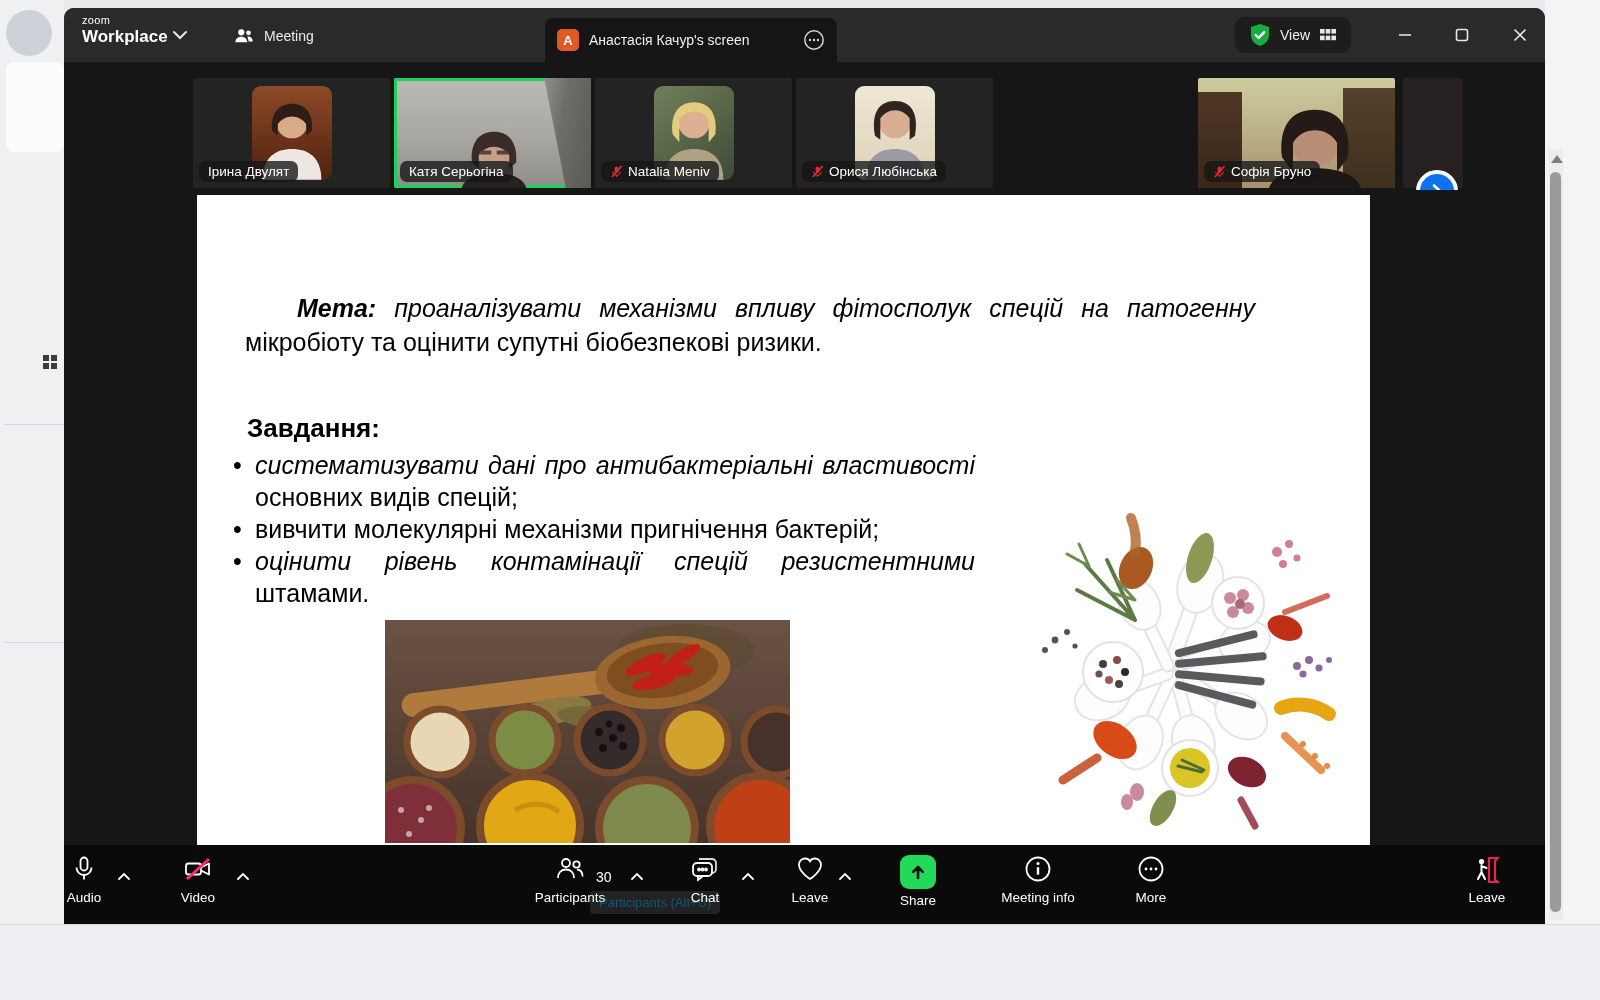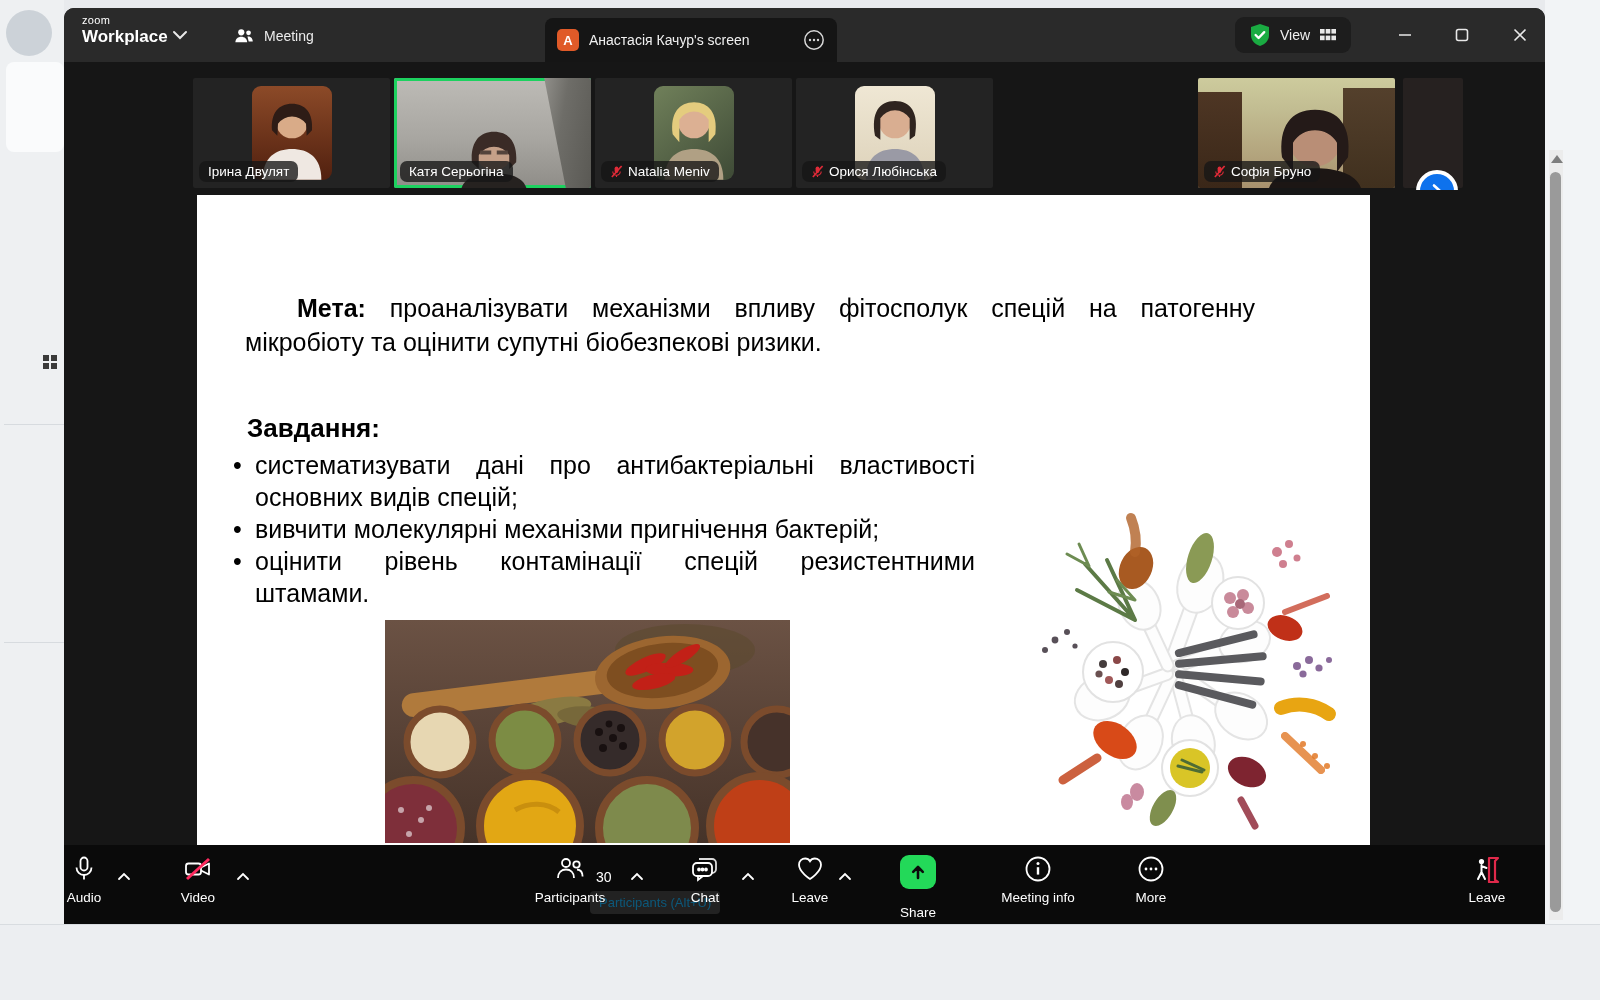--- a/index.html
+++ b/index.html
@@ -39,21 +39,21 @@
   .tile .photo{position:absolute;left:50%;top:8px;transform:translateX(-50%);width:80px;height:94px;border-radius:9px;overflow:hidden;}
   .namepill{position:absolute;left:6px;bottom:6px;max-width:185px;background:rgba(22,22,22,.78);border-radius:7px;padding:3px 9px;display:flex;align-items:center;gap:5px;color:#fff;font-size:13.5px;white-space:nowrap;}
   .nextbtn{position:absolute;left:1352px;top:108px;width:42px;height:42px;border-radius:50%;background:#0E72ED;border:4px solid #fff;display:flex;align-items:center;justify-content:center;}
   .tile7{position:absolute;left:1339px;top:16px;width:60px;height:110px;background:#262120;border-radius:2px;}
 
   
   .content{position:absolute;left:0;top:182px;width:100%;height:655px;background:#161616;}
   .slide{position:absolute;left:133px;top:5px;width:1173px;height:650px;background:#ffffff;color:#000;}
   .slide .title{position:absolute;left:0;top:28px;width:100%;text-align:center;font-size:42px;font-weight:700;letter-spacing:-.5px;}
   .slide .meta{position:absolute;left:48px;top:96px;width:1010px;font-size:25px;line-height:34px;}
-  .jline{text-align:justify;text-align-last:justify;}
+  .jline{text-align:justify;text-align-last:justify;font-style:italic;}
   .lline{text-align:left;}
   .indent{text-indent:52px;}
   .slide .tasks-label{position:absolute;left:50px;top:218px;font-size:26px;font-weight:700;}
   .slide .bullets{position:absolute;left:36px;top:254px;width:742px;font-size:25px;line-height:32px;}
   .bullet{display:flex;}
   .bullet .dot{width:22px;flex:none;}
   .bullet .btxt{flex:1;}
   .img-center{position:absolute;left:188px;top:425px;width:405px;height:223px;}
   .img-right{position:absolute;left:788px;top:305px;width:375px;height:345px;}
 
@@ -509,21 +509,21 @@
       <svg class="caret" style="left:774px" width="14" height="10" viewBox="0 0 14 10">
           <path d="M2 8l5-5 5 5" fill="none" stroke="#fff" stroke-width="1.8" stroke-linecap="round"></path>
         </svg>
 
       <div class="titem" style="left:814px;width:80px">
         <div class="sharesq">
           <svg width="20" height="20" viewBox="0 0 20 20">
               <path d="M10 16V5M10 5L5.2 9.8M10 5l4.8 4.8" fill="none" stroke="#0b0b0b" stroke-width="2.6" stroke-linecap="round" stroke-linejoin="round"></path>
             </svg>
         </div>
-        <span class="lbl" style="margin-top:16px">Share</span>
+        <span class="lbl" style="margin-top:4px">Share</span>
       </div>
 
       <div class="titem" style="left:924px;width:100px">
         <svg width="28" height="28" viewBox="0 0 28 28">
             <circle cx="14" cy="14" r="11.5" fill="none" stroke="#fff" stroke-width="1.8"></circle>
             <circle cx="14" cy="8.6" r="1.5" fill="#fff"></circle>
             <line x1="14" y1="12.2" x2="14" y2="19.6" stroke="#fff" stroke-width="2.4"></line>
           </svg>
         <span class="lbl">Meeting info</span>
       </div>

